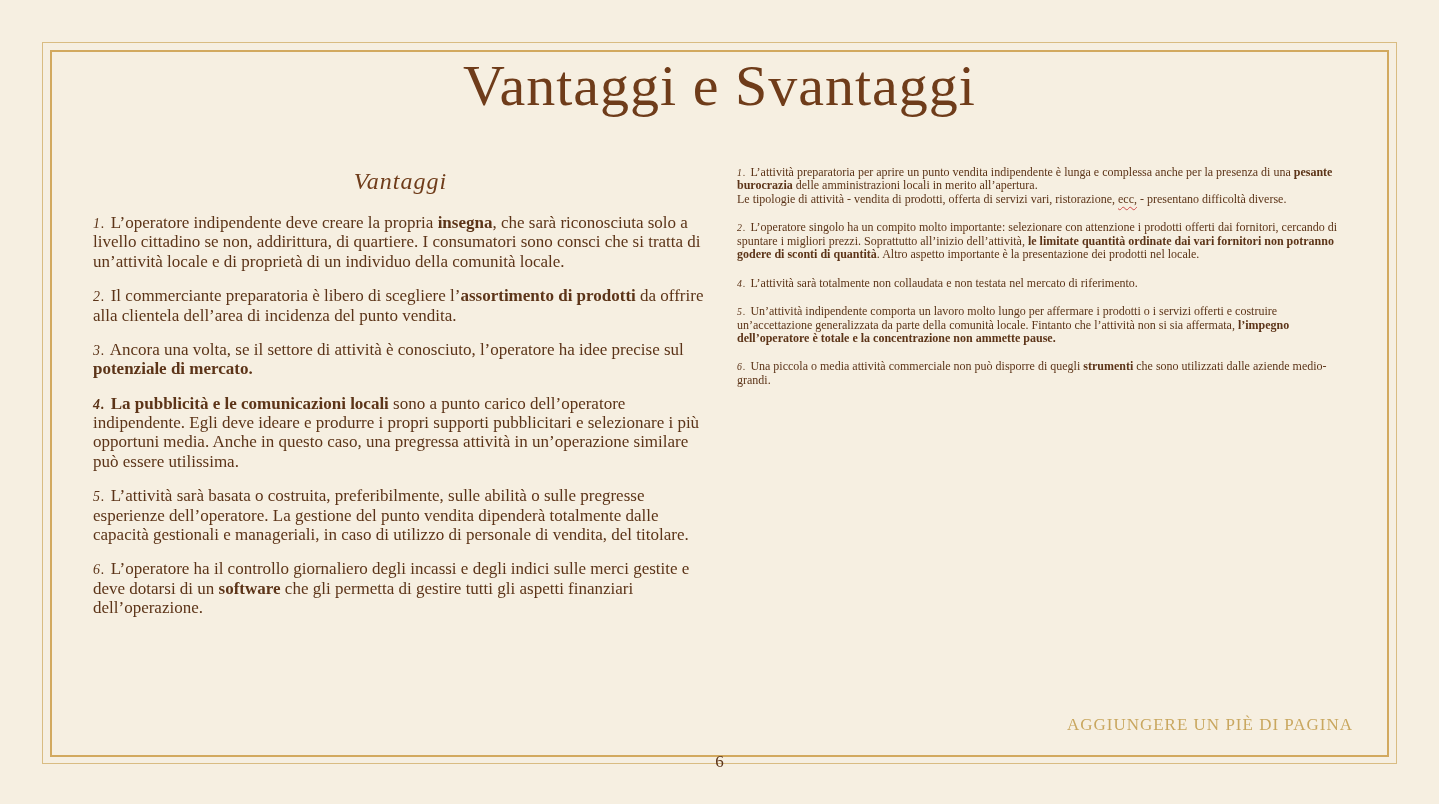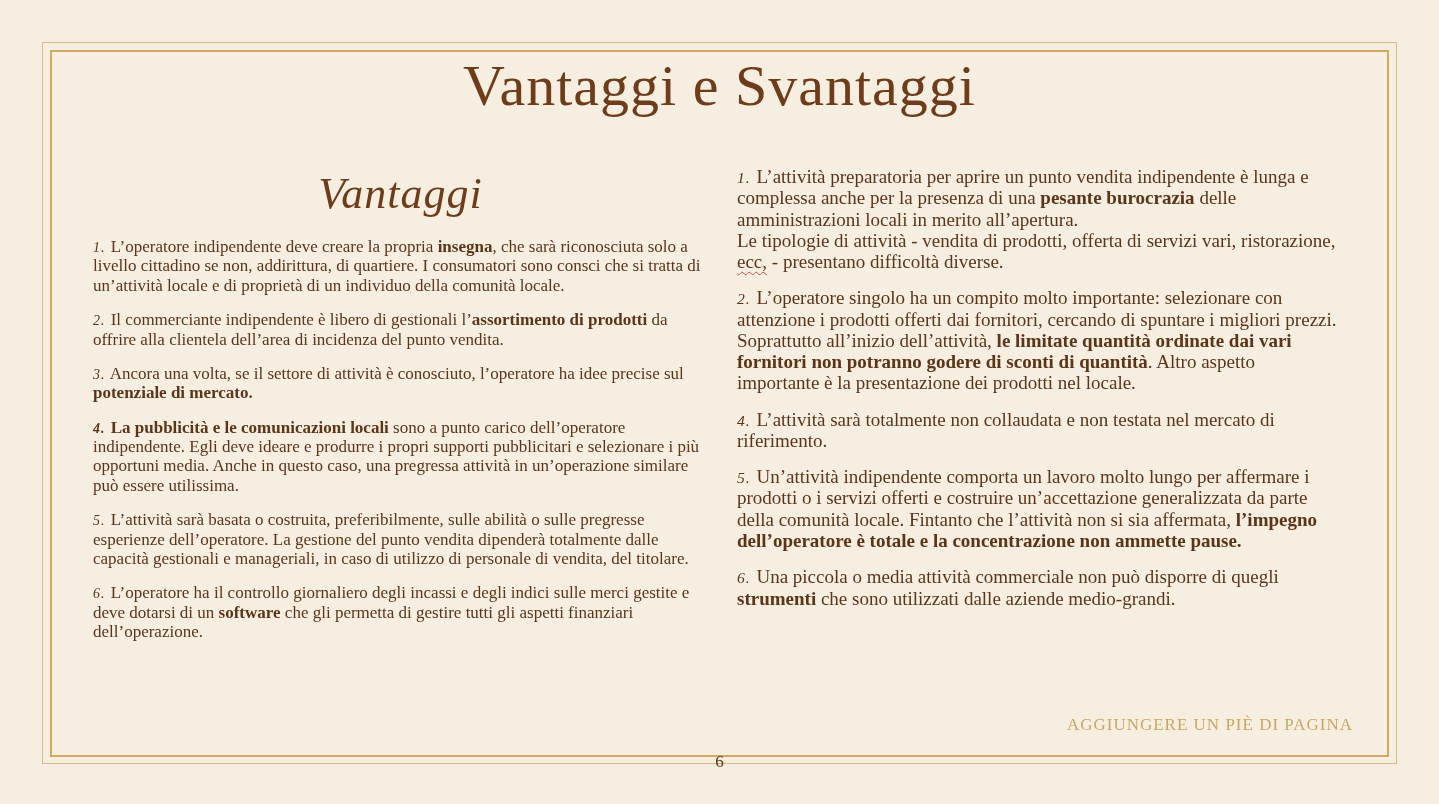--- a/index.html
+++ b/index.html
@@ -36,27 +36,27 @@
     line-height:1.3;
     color:var(--title_brown);
     letter-spacing:1px;
   }
   .column{position:absolute;}
   .column-left{left:93px;top:168px;width:615px;}
   .column-right{left:737px;top:166px;width:605px;}
   .col-heading{
     text-align:center;
     font-style:italic;
-    font-size:44px;
+    font-size:24px;
     color:var(--title_brown);
     margin-bottom:18px;
     letter-spacing:1px;
   }
   .column-left .items{font-size:17px;line-height:1.14;}
-  .column-right .items{font-size:19px;line-height:1.12;}
+  .column-right .items{font-size:12px;line-height:1.12;}
   .item{margin-bottom:15px;}
   .item b{font-weight:bold;}
   .num{
     font-style:italic;
     font-size:0.82em;
     letter-spacing:1px;
     padding-right:1px;
   }
   .num.bold{font-weight:bold;}
   .squiggle{
@@ -86,21 +86,21 @@
 
 <div class="border-outer"></div>
 <div class="border-inner"></div>
 
 <div class="slide-title">Vantaggi e Svantaggi</div>
 
 <div class="column column-left">
   <div class="col-heading">Vantaggi</div>
   <div class="items">
       <div class="item"><span class="num">1.</span> <span>L’operatore indipendente deve creare la propria </span><b>insegna</b><span>, che sarà riconosciuta solo a livello cittadino se non, addirittura, di quartiere. I consumatori sono consci che si tratta di un’attività locale e di proprietà di un individuo della comunità locale.</span></div>
-      <div class="item"><span class="num">2.</span> <span>Il commerciante indipendente è libero di gestionali l’</span><b>assortimento di prodotti</b><span> da offrire alla clientela dell’area di incidenza del punto vendita.</span></div>
+      <div class="item"><span class="num">2.</span> <span>Il commerciante preparatoria è libero di scegliere l’</span><b>assortimento di prodotti</b><span> da offrire alla clientela dell’area di incidenza del punto vendita.</span></div>
       <div class="item"><span class="num">3.</span> <span>Ancora una volta, se il settore di attività è conosciuto, l’operatore ha idee precise sul </span><b>potenziale di mercato.</b></div>
       <div class="item"><span class="num bold">4.</span> <b>La pubblicità e le comunicazioni locali</b><span> sono a punto carico dell’operatore indipendente. Egli deve ideare e produrre i propri supporti pubblicitari e selezionare i più opportuni media. Anche in questo caso, una pregressa attività in un’operazione similare può essere utilissima.</span></div>
       <div class="item"><span class="num">5.</span> <span>L’attività sarà basata o costruita, preferibilmente, sulle abilità o sulle pregresse esperienze dell’operatore. La gestione del punto vendita dipenderà totalmente dalle capacità gestionali e manageriali, in caso di utilizzo di personale di vendita, del titolare.</span></div>
       <div class="item"><span class="num">6.</span> <span>L’operatore ha il controllo giornaliero degli incassi e degli indici sulle merci gestite e deve dotarsi di un </span><b>software</b><span> che gli permetta di gestire tutti gli aspetti finanziari dell’operazione.</span></div>
     </div>
 </div>
 
 <div class="column column-right">
   <div class="items">
       <div class="item"><span class="num">1.</span> <span>L’attività preparatoria per aprire un punto vendita indipendente è lunga e complessa anche per la presenza di una </span><b>pesante burocrazia</b><span> delle amministrazioni locali in merito all’apertura.</span><br><span>Le tipologie di attività - vendita di prodotti, offerta di servizi vari, ristorazione, </span><span class="squiggle">ecc,</span><span> - presentano difficoltà diverse.</span></div>

